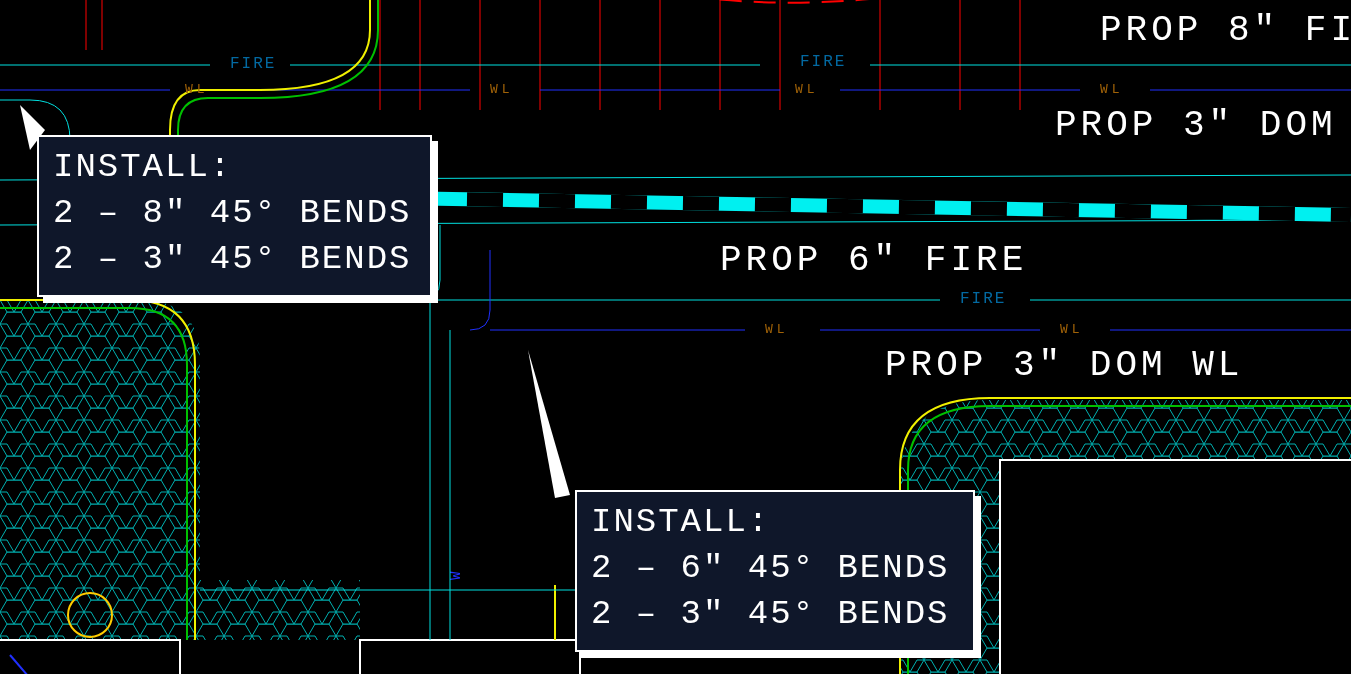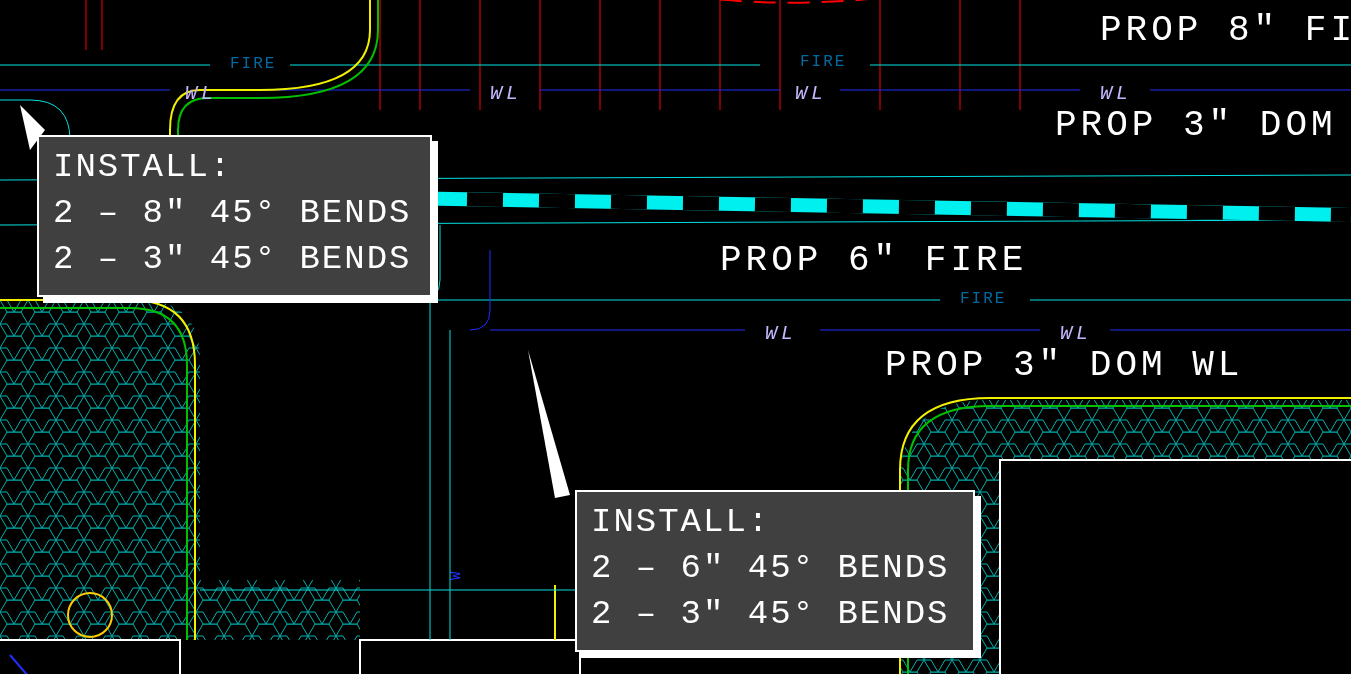--- a/index.html
+++ b/index.html
@@ -31,26 +31,26 @@
     white-space: nowrap;
     font-weight: 300;
   }
   .line-tag {
     position: absolute;
     font-size: 16px;
     letter-spacing: 2px;
     font-weight: 400;
   }
   .cyan-text { color: #0369a1; }
-  .blue-text { color: #c4b5fd; font-size: 20px; letter-spacing: 4px; font-style: italic; }
+  .blue-text { color: #a16207; font-size: 13px; letter-spacing: 4px; }
 
   
   .callout {
     position: absolute;
-    background: #404040;
+    background: #0f172a;
     border: 2px solid #fff;
     color: #fff;
     padding: 8px 14px 12px 14px;
     font-size: 34px;
     line-height: 1.35;
     letter-spacing: 2px;
     font-weight: 300;
     box-shadow: 6px 6px 0 #fff;
   }
   .callout .row { white-space: nowrap; }

